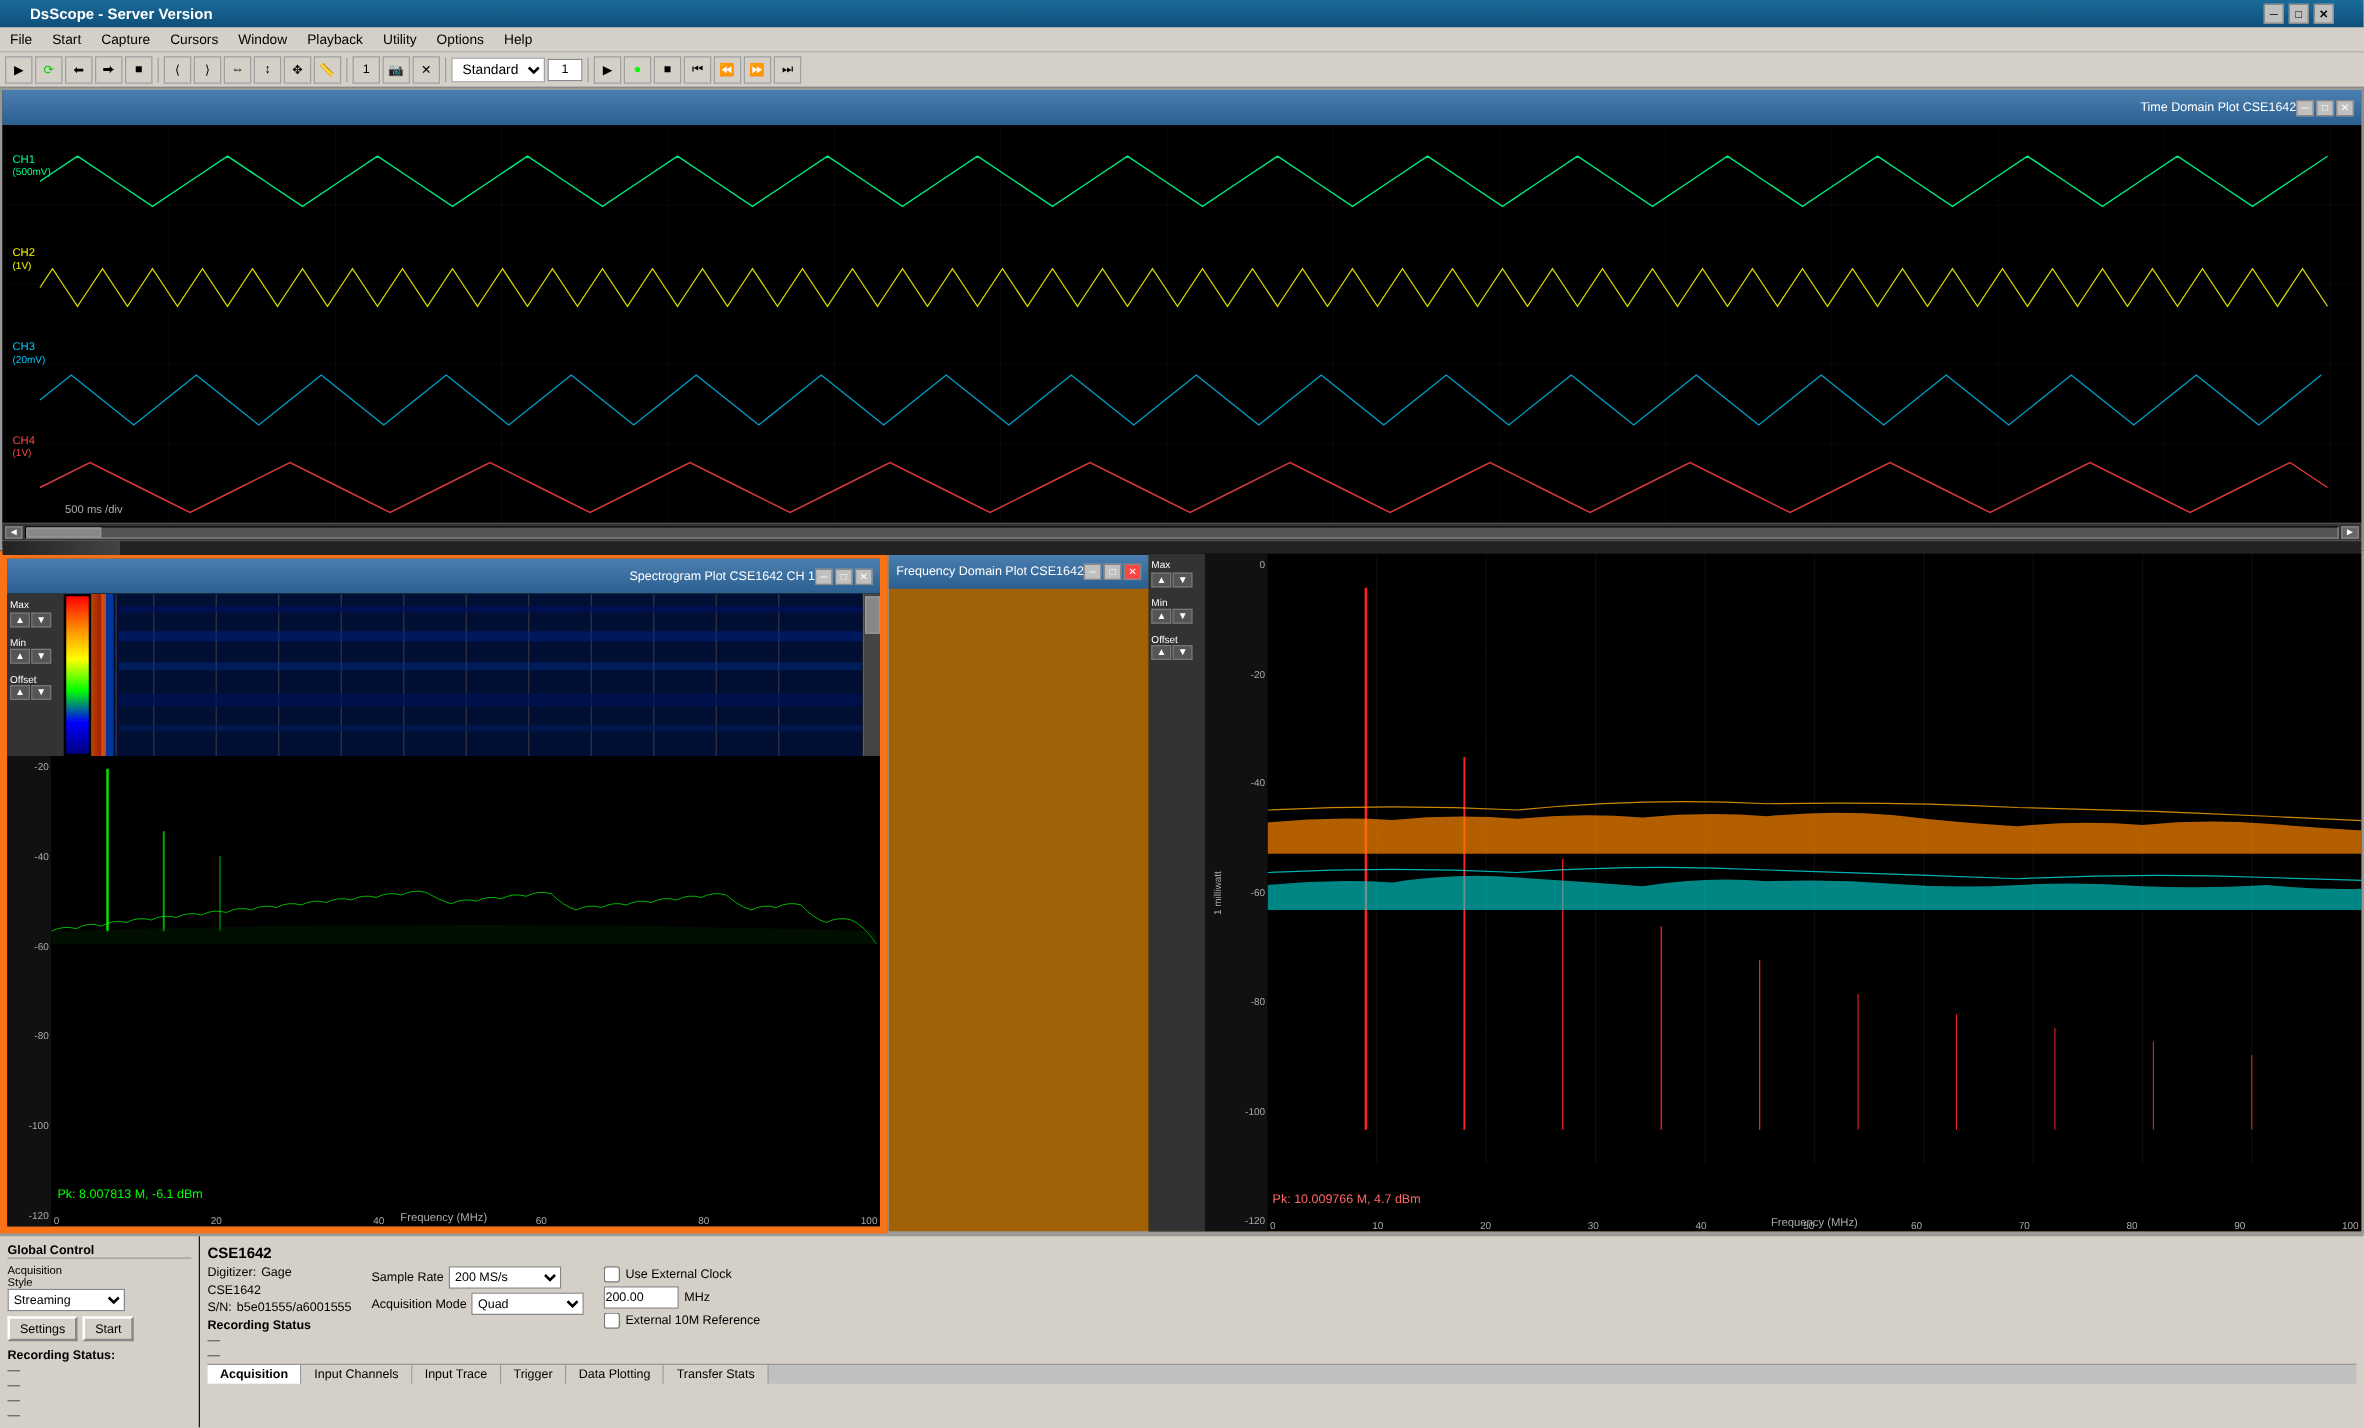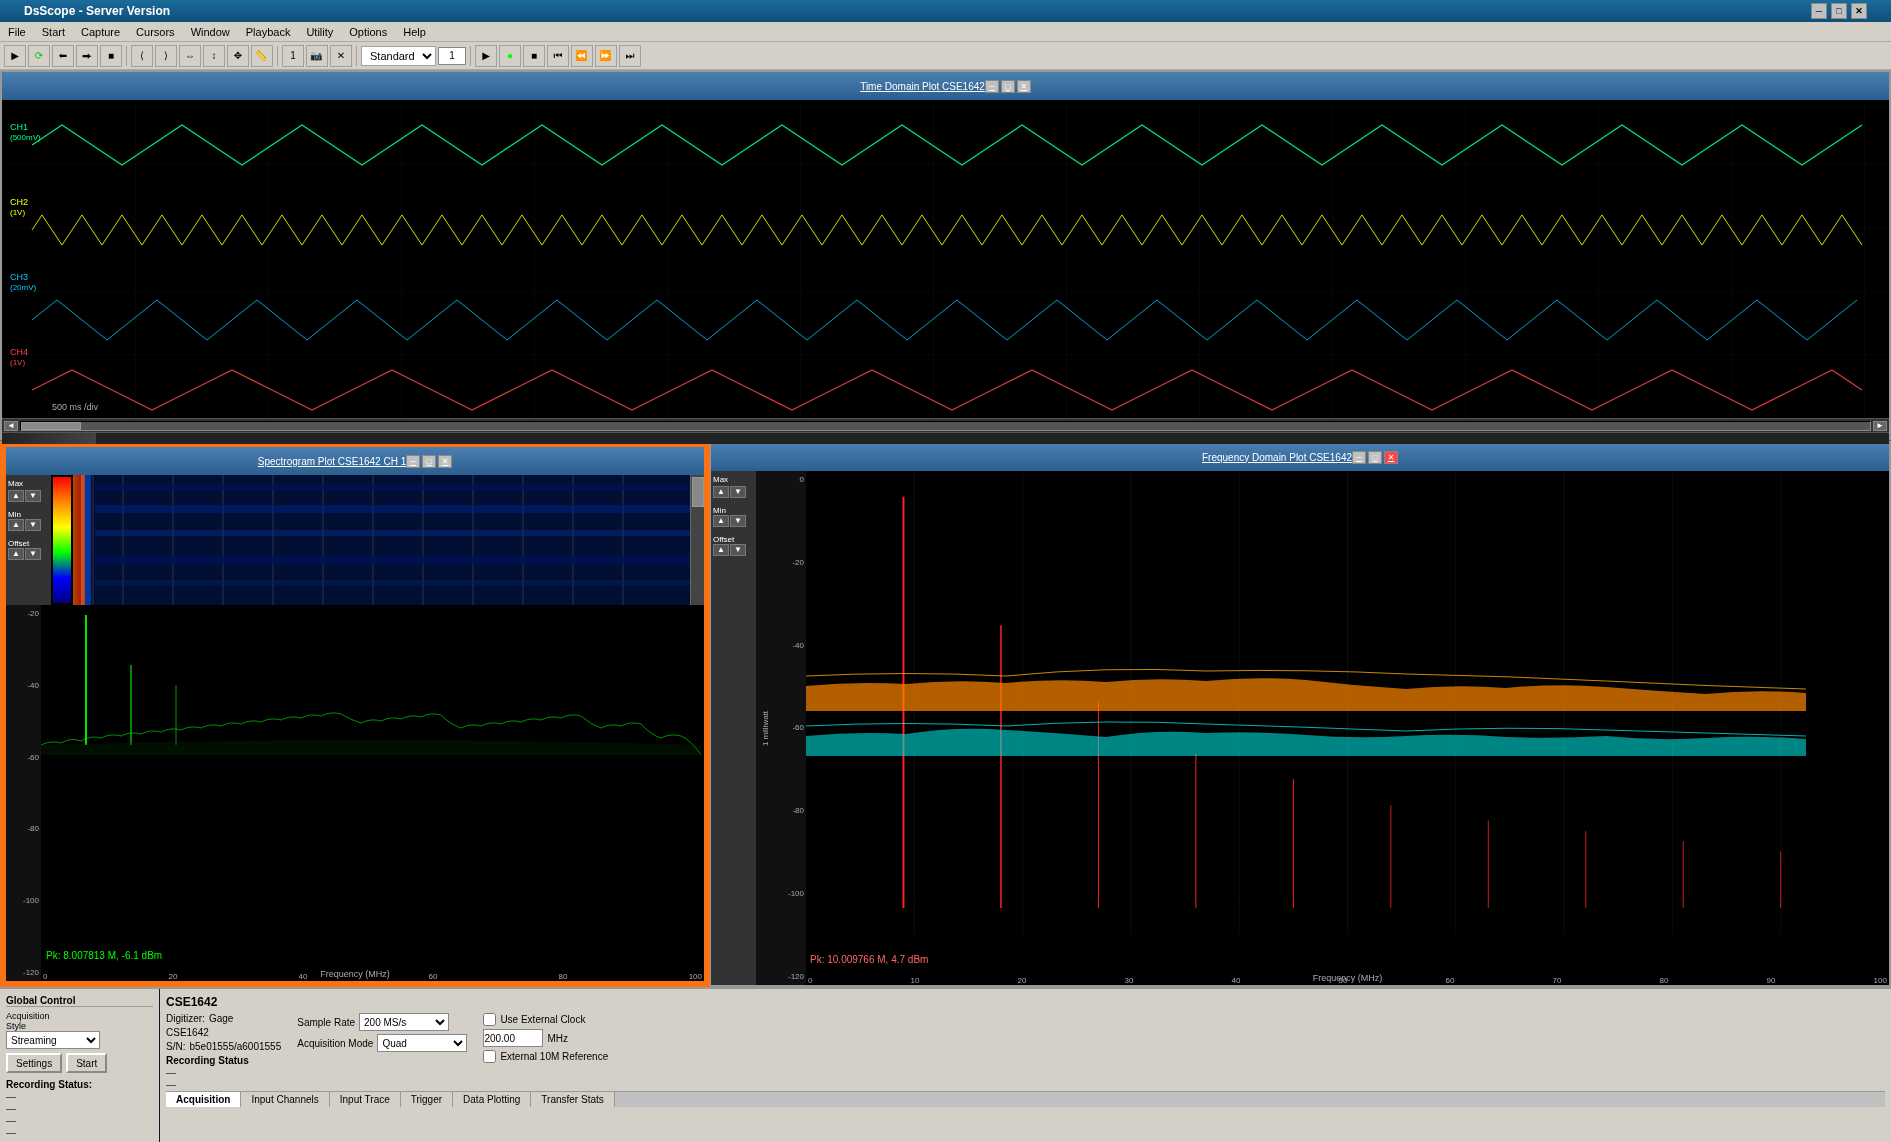--- a/index.html
+++ b/index.html
@@ -97,24 +97,23 @@
       position: relative;
       height: 370px;
       flex-shrink: 0;
     }
     .panel-title-bar {
       background: linear-gradient(to bottom, #4a7fb0, #2a5f90);
       color: white;
       height: 18px;
       display: flex;
       align-items: center;
-      justify-content: center;
+      justify-content: flex-end;
       padding: 14px 6px;
       font-size: 10px;
-      text-decoration: underline;
     }
     .panel-title-btns { display: flex; gap: 2px; }
     .panel-btn {
       width: 14px; height: 13px;
       background: #c0c0c0;
       border: 1px solid #888;
       font-size: 8px;
       display: flex; align-items: center; justify-content: center;
       cursor: pointer;
     }
@@ -143,21 +142,21 @@
       flex-shrink: 0;
     }
 
     
     .freq-domain-panel {
       flex: 1;
       border: 2px solid #999;
       border-left: 1px solid #999;
       background: #a16207;
       display: flex;
-      flex-direction: column;
+      flex-direction: row;
     }
 
     
     .control-panel {
       height: 155px;
       background: #d4d0c8;
       border-top: 2px solid #999;
       display: flex;
       flex-direction: row;
     }

